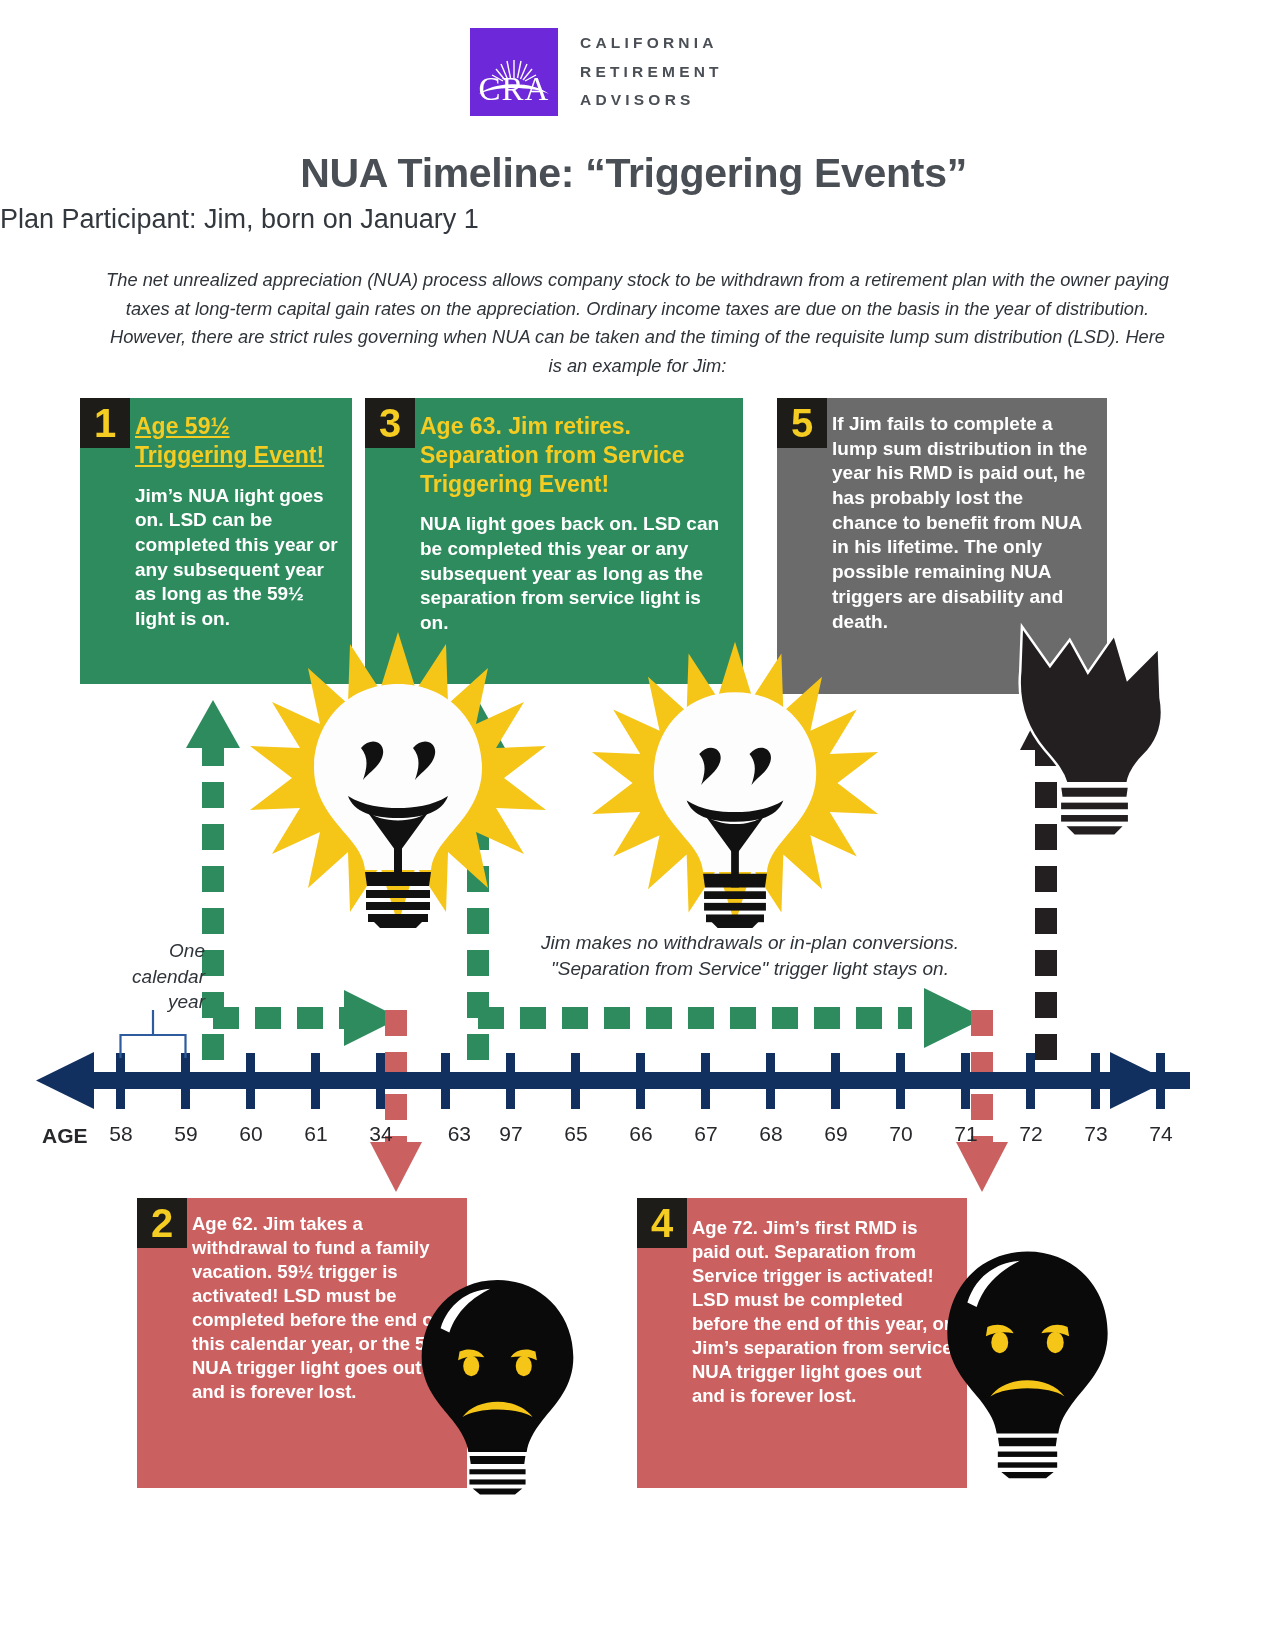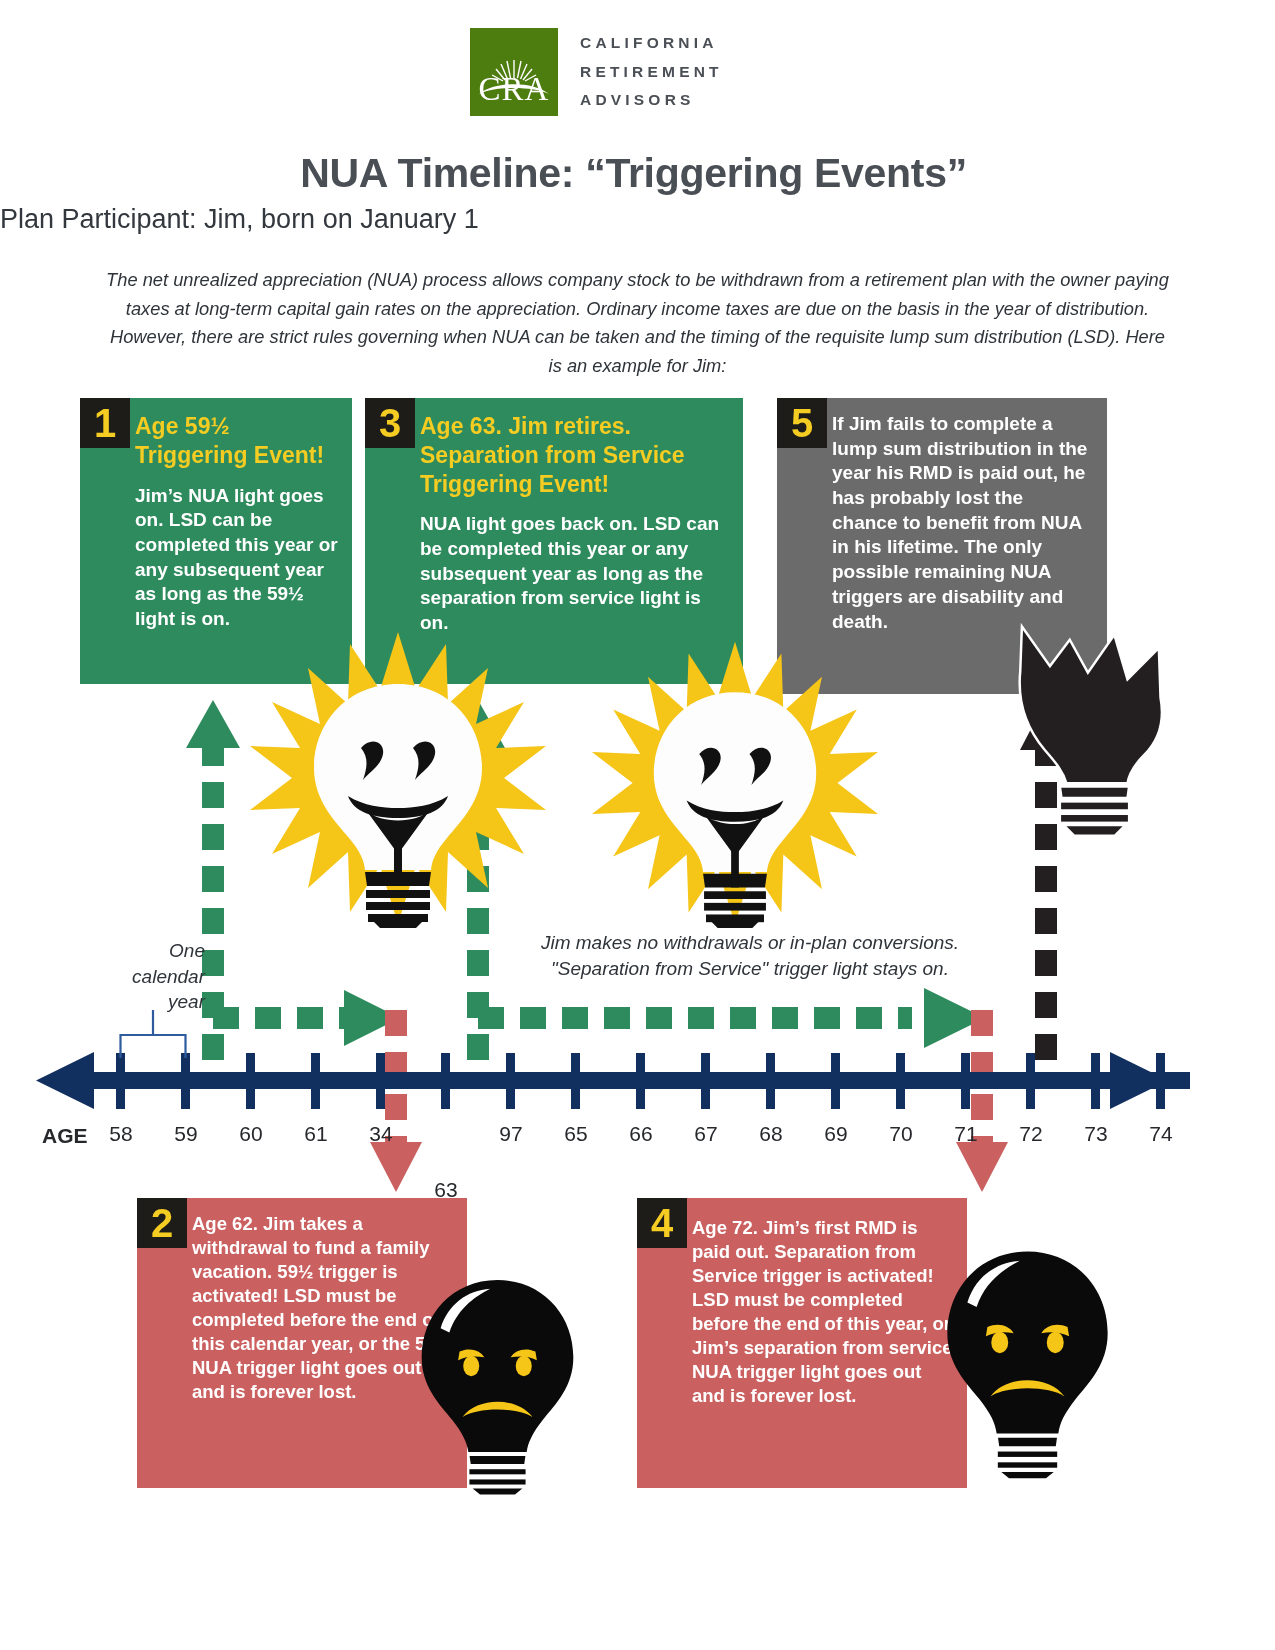--- a/index.html
+++ b/index.html
@@ -8,21 +8,21 @@
     background:#ffffff;
     font-family:"Liberation Sans", sans-serif;
     color:#3e4650;
     position:relative;
     overflow:hidden;
   }
   .page{position:relative;width:1275px;height:1650px;}
 
   
   .logo-wrap{position:absolute;left:470px;top:28px;display:flex;align-items:center;gap:22px;}
-  .logo-mark{width:88px;height:88px;background:#4d7c0f;position:relative;overflow:hidden;}
+  .logo-mark{width:88px;height:88px;background:#6d28d9;position:relative;overflow:hidden;}
   .logo-mark .rays{position:absolute;left:50%;top:26px;transform:translateX(-50%);}
   .logo-mark .cra{
     position:absolute;left:0;right:0;bottom:8px;text-align:center;
     font-family:"Liberation Serif", serif;color:#ffffff;font-size:33px;letter-spacing:1px;
   }
   .logo-text{
     font-size:15.5px;font-weight:bold;letter-spacing:4.2px;line-height:1.85;
     color:#4a4f55;
   }
 
@@ -101,21 +101,21 @@
     </div>
   </div>
 
   <div class="main-title">NUA Timeline: “Triggering Events”</div>
   <div class="sub-title">Plan Participant: Jim, born on January 1</div>
   <div class="intro">The net unrealized appreciation (NUA) process allows company stock to be withdrawn from a retirement plan with the owner paying taxes at long-term capital gain rates on the appreciation. Ordinary income taxes are due on the basis in the year of distribution. However, there are strict rules governing when NUA can be taken and the timing of the requisite lump sum distribution (LSD). Here is an example for Jim:</div>
 
   <div class="box" id="box1">
     <div class="badge">1</div>
     <div class="inner">
-      <h3 style="white-space: pre-line;">Age 59½
+      <h3 style="white-space: pre-line; text-decoration: underline;">Age 59½
 Triggering Event!</h3>
       <p>Jim’s NUA light goes on. LSD can be completed this year or any subsequent year as long as the 59½ light is on.</p>
     </div>
   </div>
 
   <div class="box" id="box3">
     <div class="badge">3</div>
     <div class="inner">
       <h3>Age 63. Jim retires. Separation from Service Triggering Event!</h3>
       <p>NUA light goes back on. LSD can be completed this year or any subsequent year as long as the separation from service light is on.</p>
@@ -263,21 +263,21 @@
     <use href="#darkbulb" x="935" y="1245" width="185" height="235"></use>
   </svg>
 
   <div class="axis-label age-word" style="left:42px;top:1124px;width:60px;text-align:left;">AGE</div>
 
   <div class="axis-label" style="left:96px;top:1122px;width:50px;">58</div>
   <div class="axis-label" style="left:161px;top:1122px;width:50px;">59</div>
   <div class="axis-label" style="left:226px;top:1122px;width:50px;">60</div>
   <div class="axis-label" style="left:291px;top:1122px;width:50px;">61</div>
   <div class="axis-label" style="left:356px;top:1122px;width:50px;">34</div>
-  <div class="axis-label" style="left:421px;top:1178px;width:50px;">63</div>
+  <div class="axis-label" style="left:421px;top:1122px;width:50px;text-align:right;">63</div>
   <div class="axis-label" style="left:486px;top:1122px;width:50px;">97</div>
   <div class="axis-label" style="left:551px;top:1122px;width:50px;">65</div>
   <div class="axis-label" style="left:616px;top:1122px;width:50px;">66</div>
   <div class="axis-label" style="left:681px;top:1122px;width:50px;">67</div>
   <div class="axis-label" style="left:746px;top:1122px;width:50px;">68</div>
   <div class="axis-label" style="left:811px;top:1122px;width:50px;">69</div>
   <div class="axis-label" style="left:876px;top:1122px;width:50px;">70</div>
   <div class="axis-label" style="left:941px;top:1122px;width:50px;">71</div>
   <div class="axis-label" style="left:1006px;top:1122px;width:50px;">72</div>
   <div class="axis-label" style="left:1071px;top:1122px;width:50px;">73</div>

